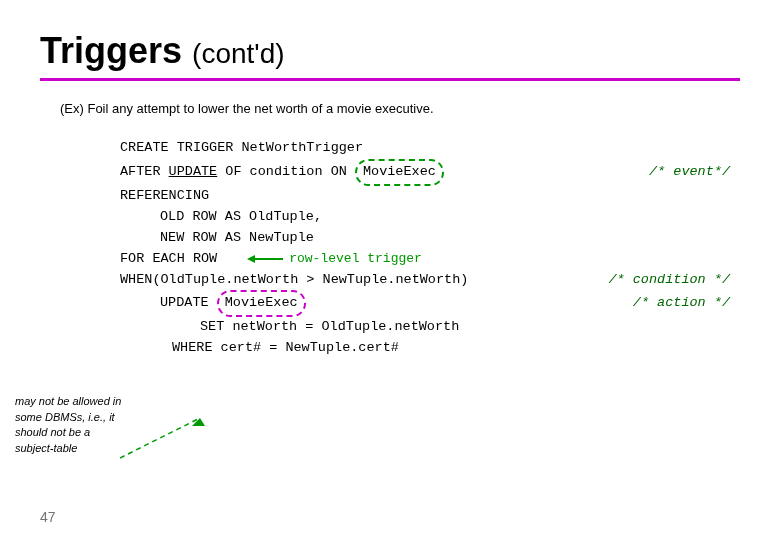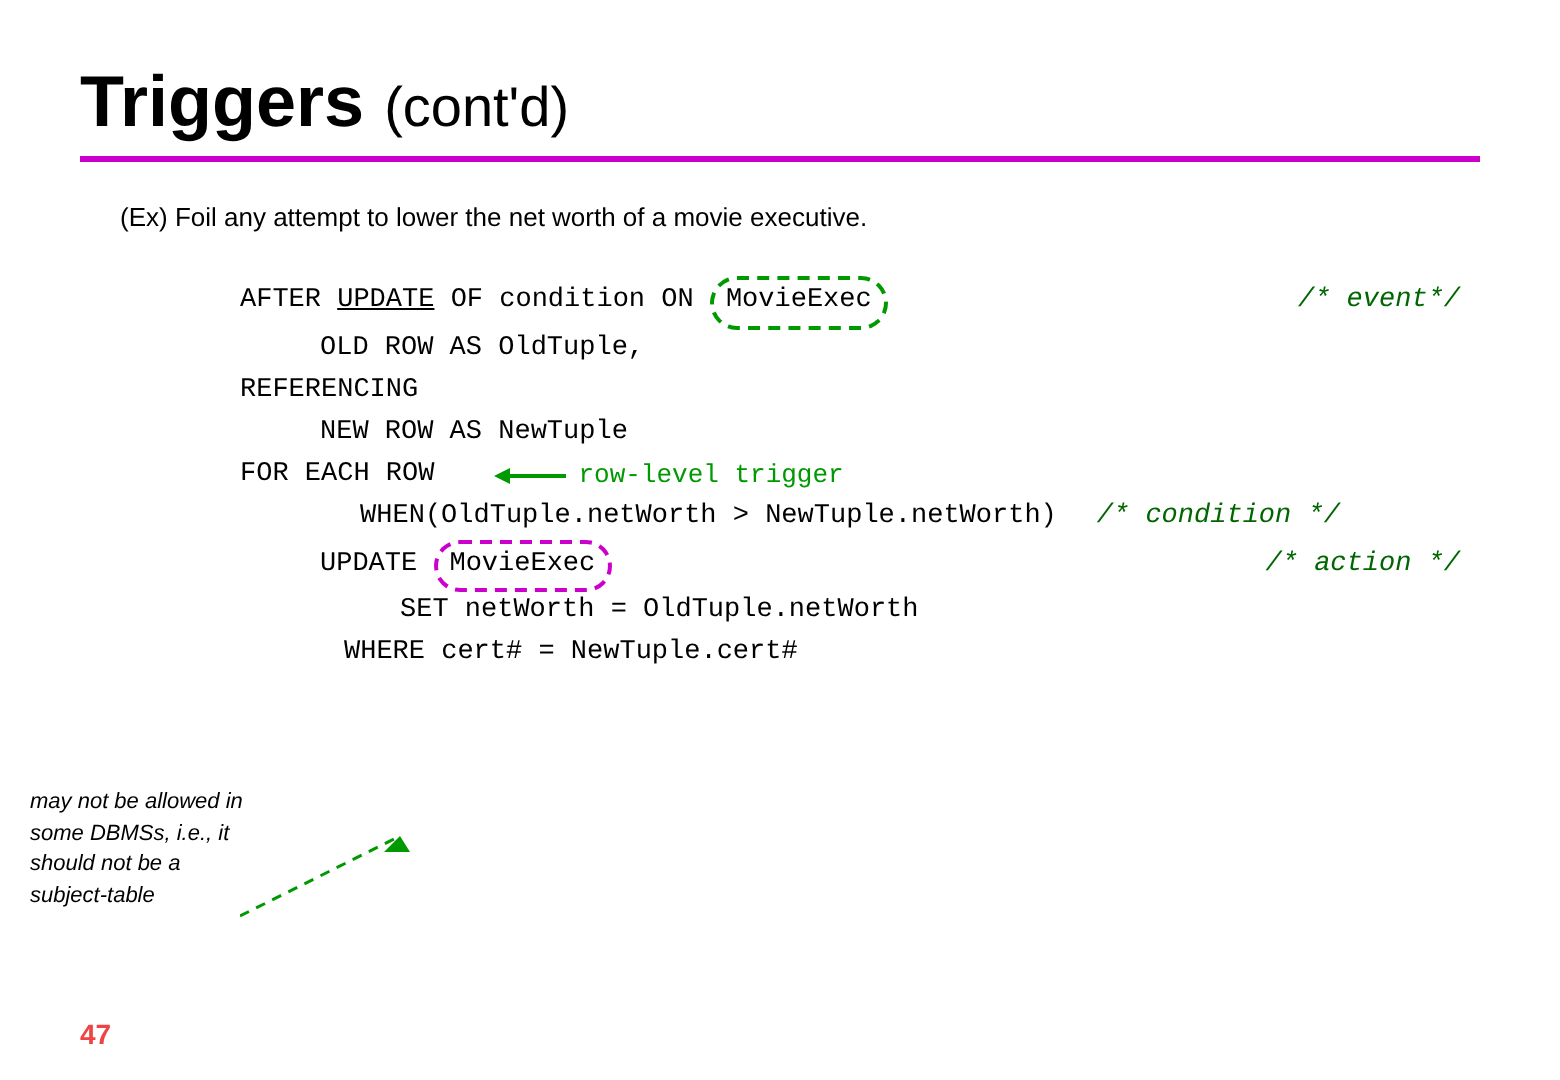--- a/index.html
+++ b/index.html
@@ -111,22 +111,21 @@
       color: #000;
       line-height: 1.4;
     }
 
     
     .page-num {
       position: absolute;
       bottom: 15px;
       left: 40px;
       font-size: 14px;
-      color: #ef4444;
-      font-weight: bold;
+      color: #737373;
     }
 
     .underline-word {
       text-decoration: underline;
     }
 
     .code-row {
       display: flex;
       align-items: center;
       line-height: 1.55;
@@ -141,55 +140,58 @@
   <div class="title-bar">
     <span class="title-main">Triggers</span>
     <span class="title-sub">(cont'd)</span>
   </div>
   <div class="title-underline"></div>
 
   <div class="subtitle">(Ex) Foil any attempt to lower the net worth of a movie executive.</div>
 
   <div class="code-area">
 
+    <div class="code-row">
+      <span>CREATE TRIGGER NetWorthTrigger</span>
+    </div>
 
     <div class="code-row" style="justify-content: space-between;">
       <span>
         <span>AFTER </span><span class="underline-word">UPDATE</span><span> OF condition </span><span>ON</span>&nbsp;<span class="dashed-box"><span>MovieExec</span></span>
       </span>
       <span class="comment-right" style="margin-left:30px;">/* event*/</span>
     </div>
 
+    <div class="code-row">
+      <span>REFERENCING</span>
+    </div>
+
     <div class="code-row indent1">
       <span>OLD ROW AS   OldTuple,</span>
-    </div>
-
-    <div class="code-row">
-      <span>REFERENCING</span>
     </div>
 
     <div class="code-row indent1">
       <span>NEW ROW AS   NewTuple</span>
     </div>
 
     <div class="code-row">
       <span>FOR EACH ROW</span>
       <span class="arrow-label">
         <span style="display:inline-flex;align-items:center;margin-left:10px;">
 
           <svg width="38" height="12" viewBox="0 0 38 12">
             <line x1="36" y1="6" x2="6" y2="6" stroke="#009900" stroke-width="2"></line>
             <polygon points="0,6 8,2 8,10" fill="#009900"></polygon>
           </svg>
           <span class="row-level-text" style="margin-left:4px;">row-level trigger</span>
         </span>
       </span>
     </div>
 
-    <div class="code-row" style="justify-content: center;">
+    <div class="code-row" style="justify-content: space-between;">
       <span>WHEN(OldTuple.netWorth &gt; NewTuple.netWorth)</span>
       <span class="comment-right" style="margin-left:20px;">/* condition */</span>
     </div>
 
     <div class="code-row indent1" style="justify-content: space-between;">
       <span>
         <span>UPDATE</span>&nbsp;<span class="dashed-box-pink"><span>MovieExec</span></span>
       </span>
       <span class="comment-right" style="margin-left:20px;">/* action */</span>
     </div>

